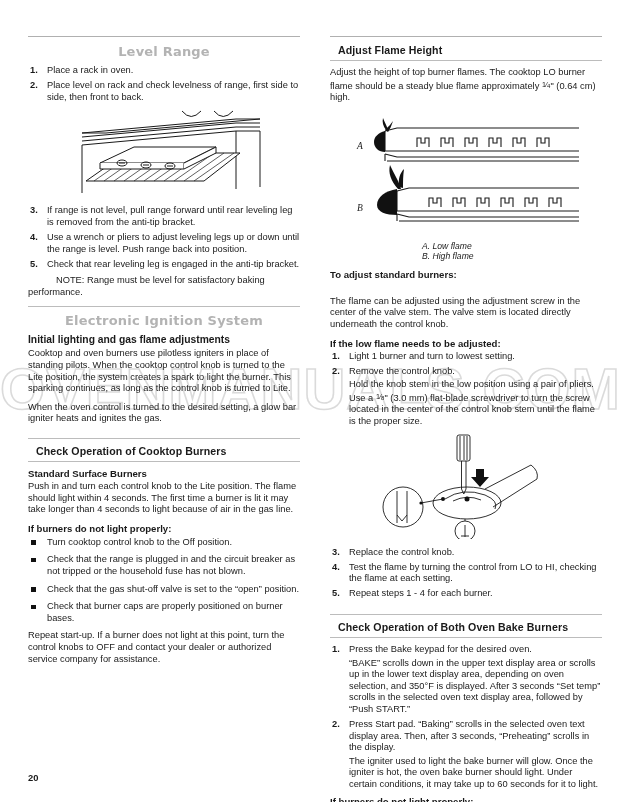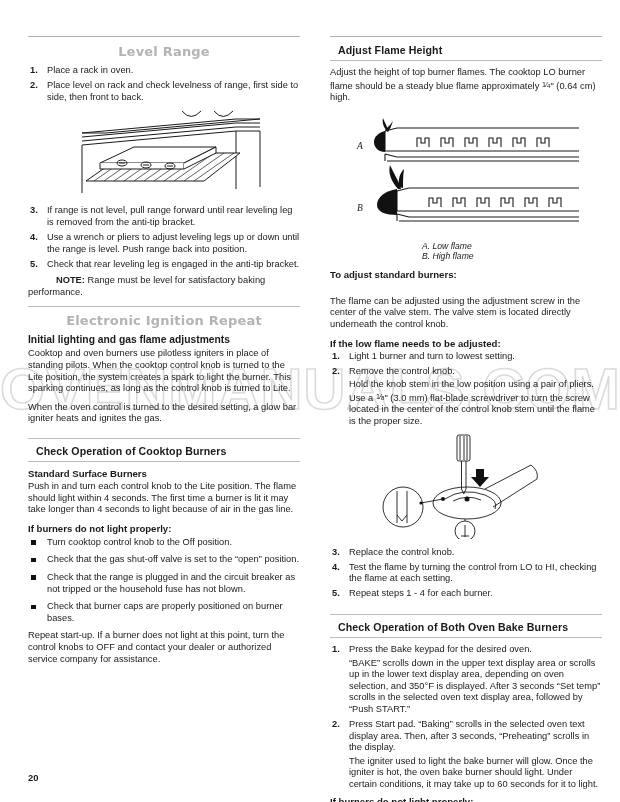--- a/index.html
+++ b/index.html
@@ -158,21 +158,21 @@
     height: 4.5px;
     background: #111;
     display: block;
   }
 
   .note {
     font-size: 9.3px;
     line-height: 11.6px;
     margin: 4px 0 0 0;
   }
-  .note b { font-weight: bold; padding-left: 28px; }
+  .note b { font-weight: normal; padding-left: 28px; }
 
   .figcap {
     font-size: 8.6px;
     font-style: italic;
     line-height: 10.5px;
     margin: 0;
   }
 
   .fig {
     margin: 6px 0 4px 0;
@@ -280,41 +280,41 @@
         </li>
         <li>
           <span class="num">5.</span>
           <span>Check that rear leveling leg is engaged in the anti-tip bracket.</span>
         </li>
       </ol>
 
       <p class="note"><b>NOTE:</b><span> Range must be level for satisfactory baking performance.</span></p>
 
       <div class="rule-thin" style="margin-top:8px"></div>
-      <h1 class="section-title">Electronic Ignition Repeat</h1>
+      <h1 class="section-title">Electronic Ignition System</h1>
 
       <div class="big-sub">Initial lighting and gas flame adjustments</div>
       <p class="body">Cooktop and oven burners use pilotless igniters in place of standing pilots. When the cooktop control knob is turned to the Lite position, the system creates a spark to light the burner. This sparking continues, as long as the control knob is turned to Lite.</p>
       <p class="body">When the oven control is turned to the desired setting, a glow bar igniter heats and ignites the gas.</p>
 
       <div class="boxhead-wrap">
         <div class="rule-thin"></div>
         <div class="boxhead">Check Operation of Cooktop Burners</div>
         <div class="rule-thin"></div>
       </div>
 
       <div class="subhead-tight">Standard Surface Burners</div>
       <p class="body">Push in and turn each control knob to the Lite position. The flame should light within 4 seconds. The first time a burner is lit it may take longer than 4 seconds to light because of air in the gas line.</p>
 
       <div class="subhead-tight">If burners do not light properly:</div>
 
       <ul class="bullets">
         <li><span class="sq"></span><span>Turn cooktop control knob to the Off position.</span></li>
+        <li><span class="sq"></span><span>Check that the range is plugged in and the circuit breaker as not tripped or the household fuse has not blown.</span></li>
         <li><span class="sq"></span><span>Check that the gas shut-off valve is set to the “open” position.</span></li>
-        <li><span class="sq"></span><span>Check that the range is plugged in and the circuit breaker as not tripped or the household fuse has not blown.</span></li>
         <li><span class="sq"></span><span>Check that burner caps are properly positioned on burner bases.</span></li>
       </ul>
 
       <p class="body">Repeat start-up. If a burner does not light at this point, turn the control knobs to OFF and contact your dealer or authorized service company for assistance.</p>
     </div>
 
     <div class="col col-right">
 
       <div class="rule-top"></div>
       <div class="boxhead" style="margin-top:0">Adjust Flame Height</div>

